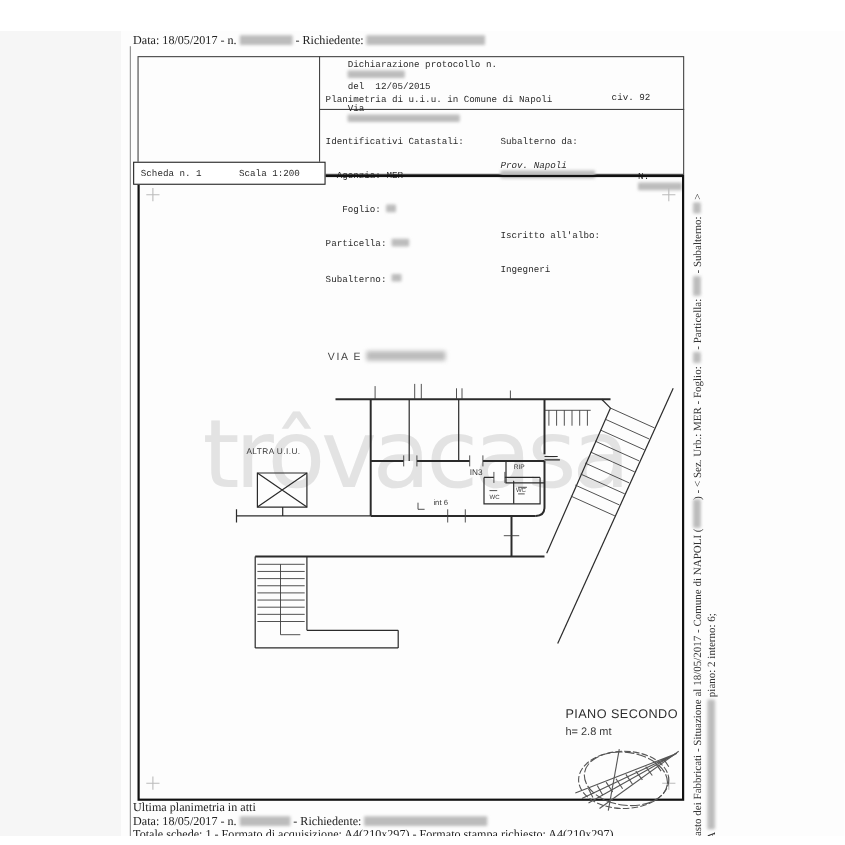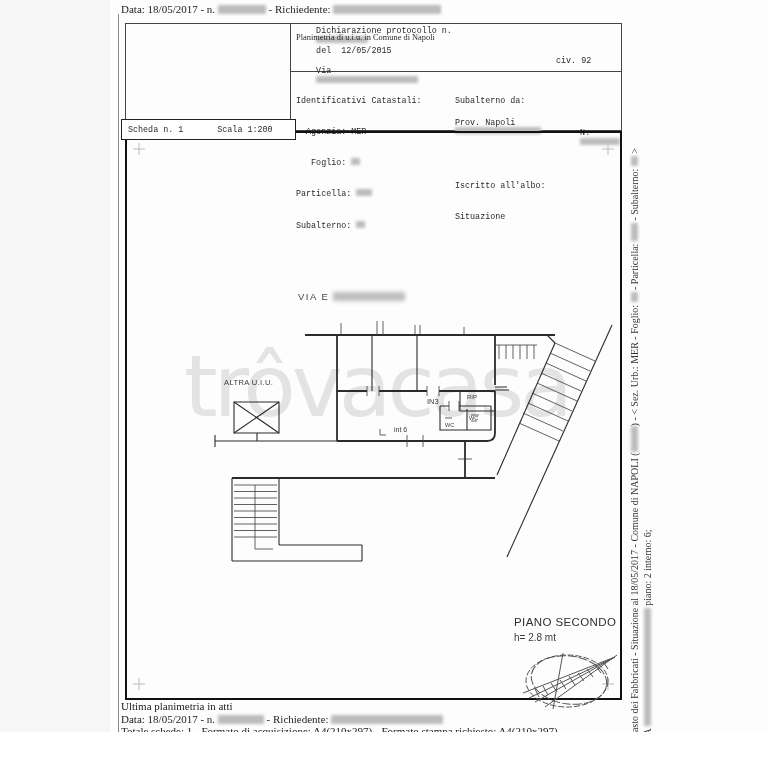--- a/index.html
+++ b/index.html
@@ -1,17 +1,17 @@
 <!DOCTYPE html>
 <html><head>
 <meta charset="utf-8">
 <style>
   html,body{margin:0;padding:0;}
   .page{position:relative;width:768px;height:732px;background:#fdfdfd;overflow:hidden;
-        font-family:"Liberation Sans",sans-serif;color:#222;}
+        font-family:"Liberation Sans",sans-serif;color:#222;margin-top:28px;}
   .scan-edge{position:absolute;left:0;top:0;width:110px;height:768px;background:#f6f6f6;}
   .abs{position:absolute;}
   .serif{font-family:"Liberation Serif",serif;font-size:11px;color:#222;}
   .mono{font-family:"Liberation Mono",monospace;font-size:8.4px;color:#2a2a2a;white-space:pre;}
   .redact{display:inline-block;background:#bcbcbc;filter:blur(1.5px);border-radius:1px;height:9px;vertical-align:-1px;}
   .redact.sm{height:7px;vertical-align:0px;}
   
   .vline-left{position:absolute;left:118px;top:14px;width:1px;height:723px;background:#8a8a8a;}
   .header-box{position:absolute;left:125px;top:23px;width:497px;height:108px;border:1px solid #444;box-sizing:border-box;}
   .header-divider-v{position:absolute;left:290px;top:23px;width:1px;height:108px;background:#444;}
@@ -55,43 +55,43 @@
   <div class="header-box"></div>
   <div class="header-divider-v"></div>
   <div class="header-divider-h"></div>
 
 
   <div class="abs mono" style="left:296px;top:16px;">
     <span>Dichiarazione protocollo n.</span>
     <span class="redact sm" style="width:52px;"></span>
     <span>del  12/05/2015</span>
   </div>
-  <div class="abs mono" style="left:296px;top:33px;font-family:Liberation Serif, serif;">Planimetria di u.i.u. in Comune di Napoli</div>
+  <div class="abs mono" style="left:296px;top:58px;">Planimetria di u.i.u. in Comune di Napoli</div>
   <div class="abs mono" style="left:296px;top:56px;">
     <span>Via</span>
     <span class="redact sm" style="width:102px;"></span>
   </div>
   <div class="abs mono" style="left:556px;top:56px;text-align:right;">civ. 92</div>
 
   <div class="abs mono" style="left:296px;top:75px;line-height:10.4px;">
     <div>Identificativi Catastali:</div>
     <div>  Agenzia: MER</div>
     <div><span>   Foglio: </span><span class="redact sm" style="width:9px;"></span></div>
     <div><span>Particella: </span><span class="redact sm" style="width:16px;"></span></div>
     <div><span>Subalterno: </span><span class="redact sm" style="width:9px;"></span></div>
   </div>
 
   <div class="abs mono" style="left:455px;top:75px;line-height:10.4px;">
     <div>Subalterno da:</div>
     <div><span class="redact sm" style="width:86px;"></span></div>
     <div style="height:2px;"></div>
     <div>Iscritto all'albo:</div>
-    <div>Situazione</div>
-  </div>
-  <div class="abs mono" style="left:455px;top:118px;">Prov. Napoli</div>
+    <div>Ingegneri</div>
+  </div>
+  <div class="abs mono" style="left:455px;top:118px;font-style:italic;">Prov. Napoli</div>
   <div class="abs mono" style="left:560px;top:118px;">
     <span>N.</span>
     <span class="redact sm" style="width:40px;"></span>
   </div>
 
   <div class="scheda-box mono">
     <span class="s1">Scheda n. 1</span>
     <span class="s2">Scala 1:200</span>
   </div>
 

